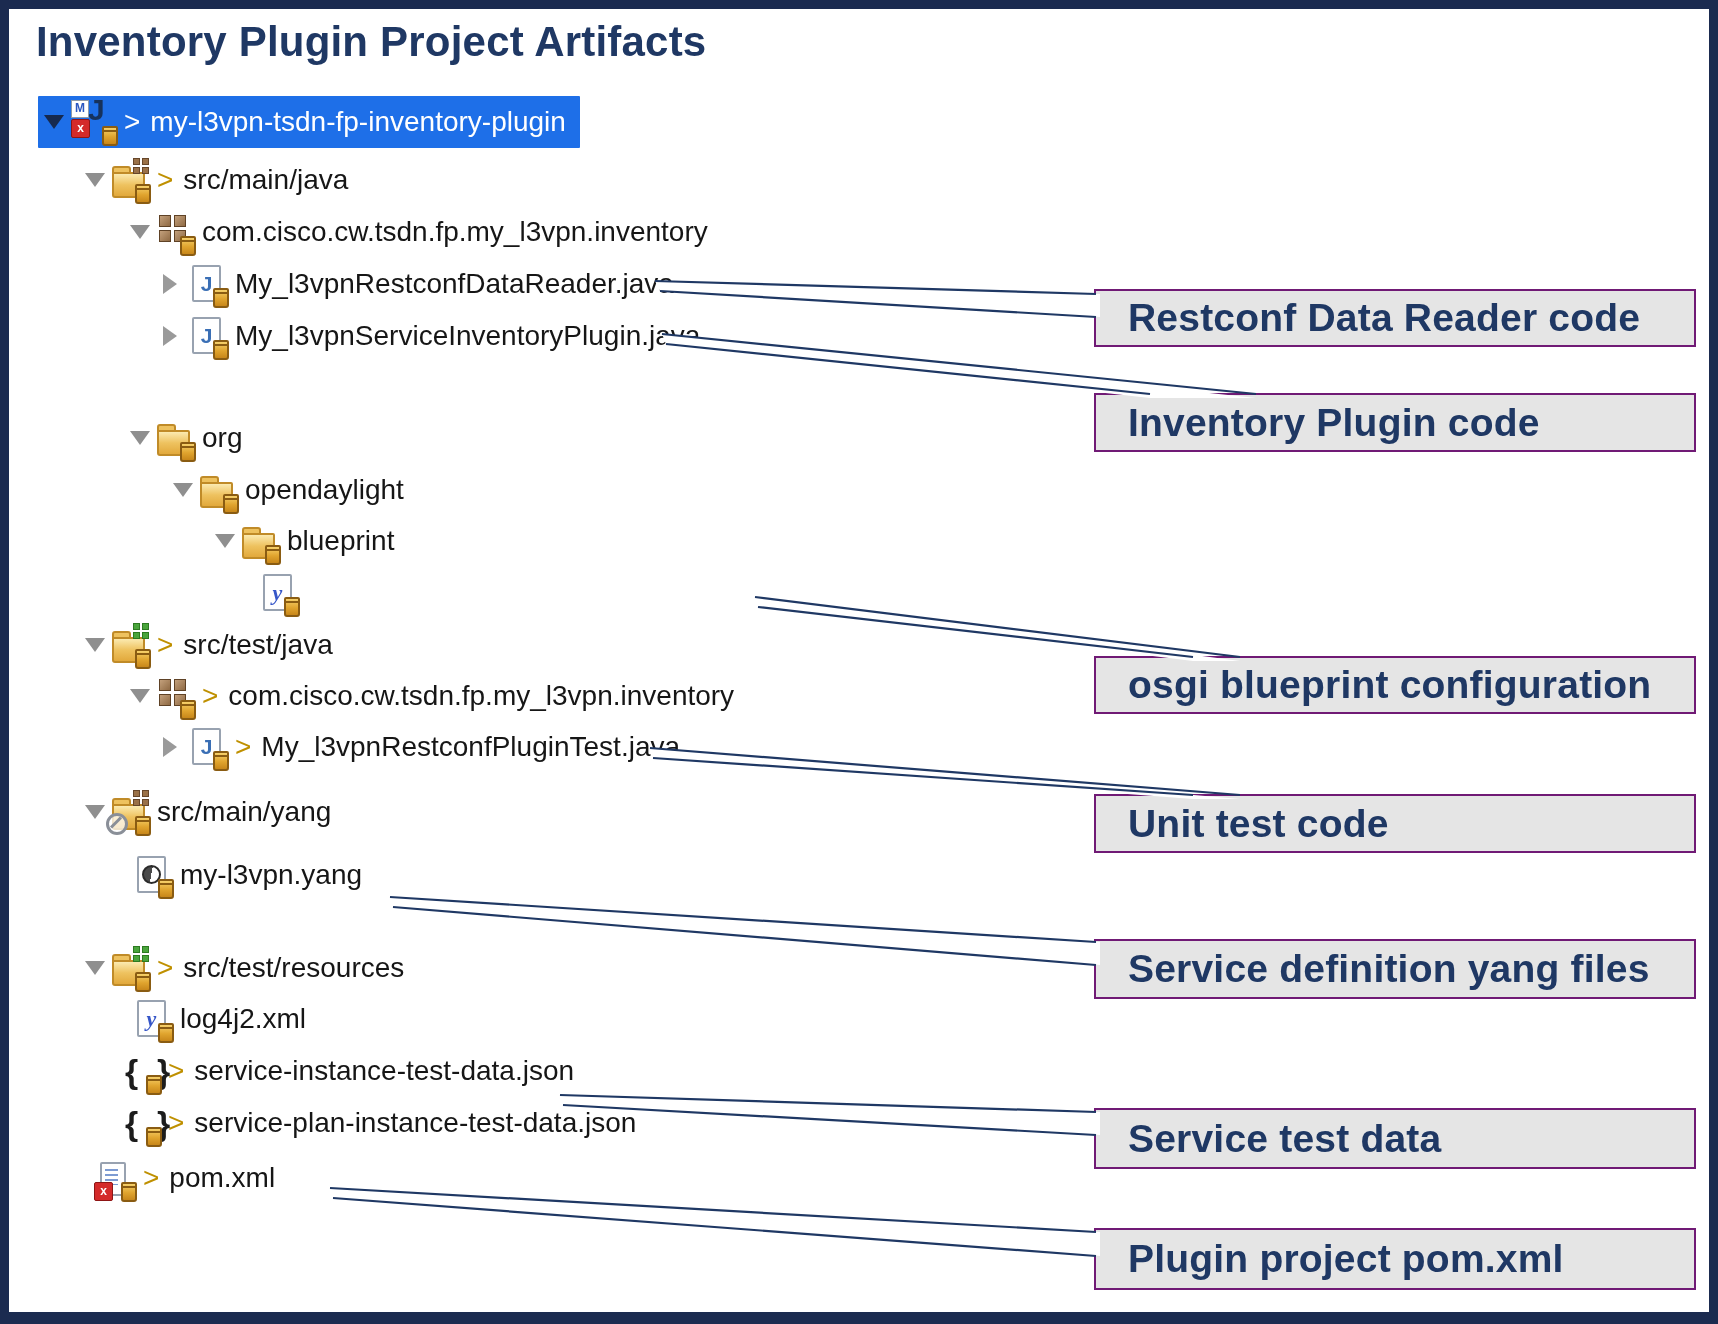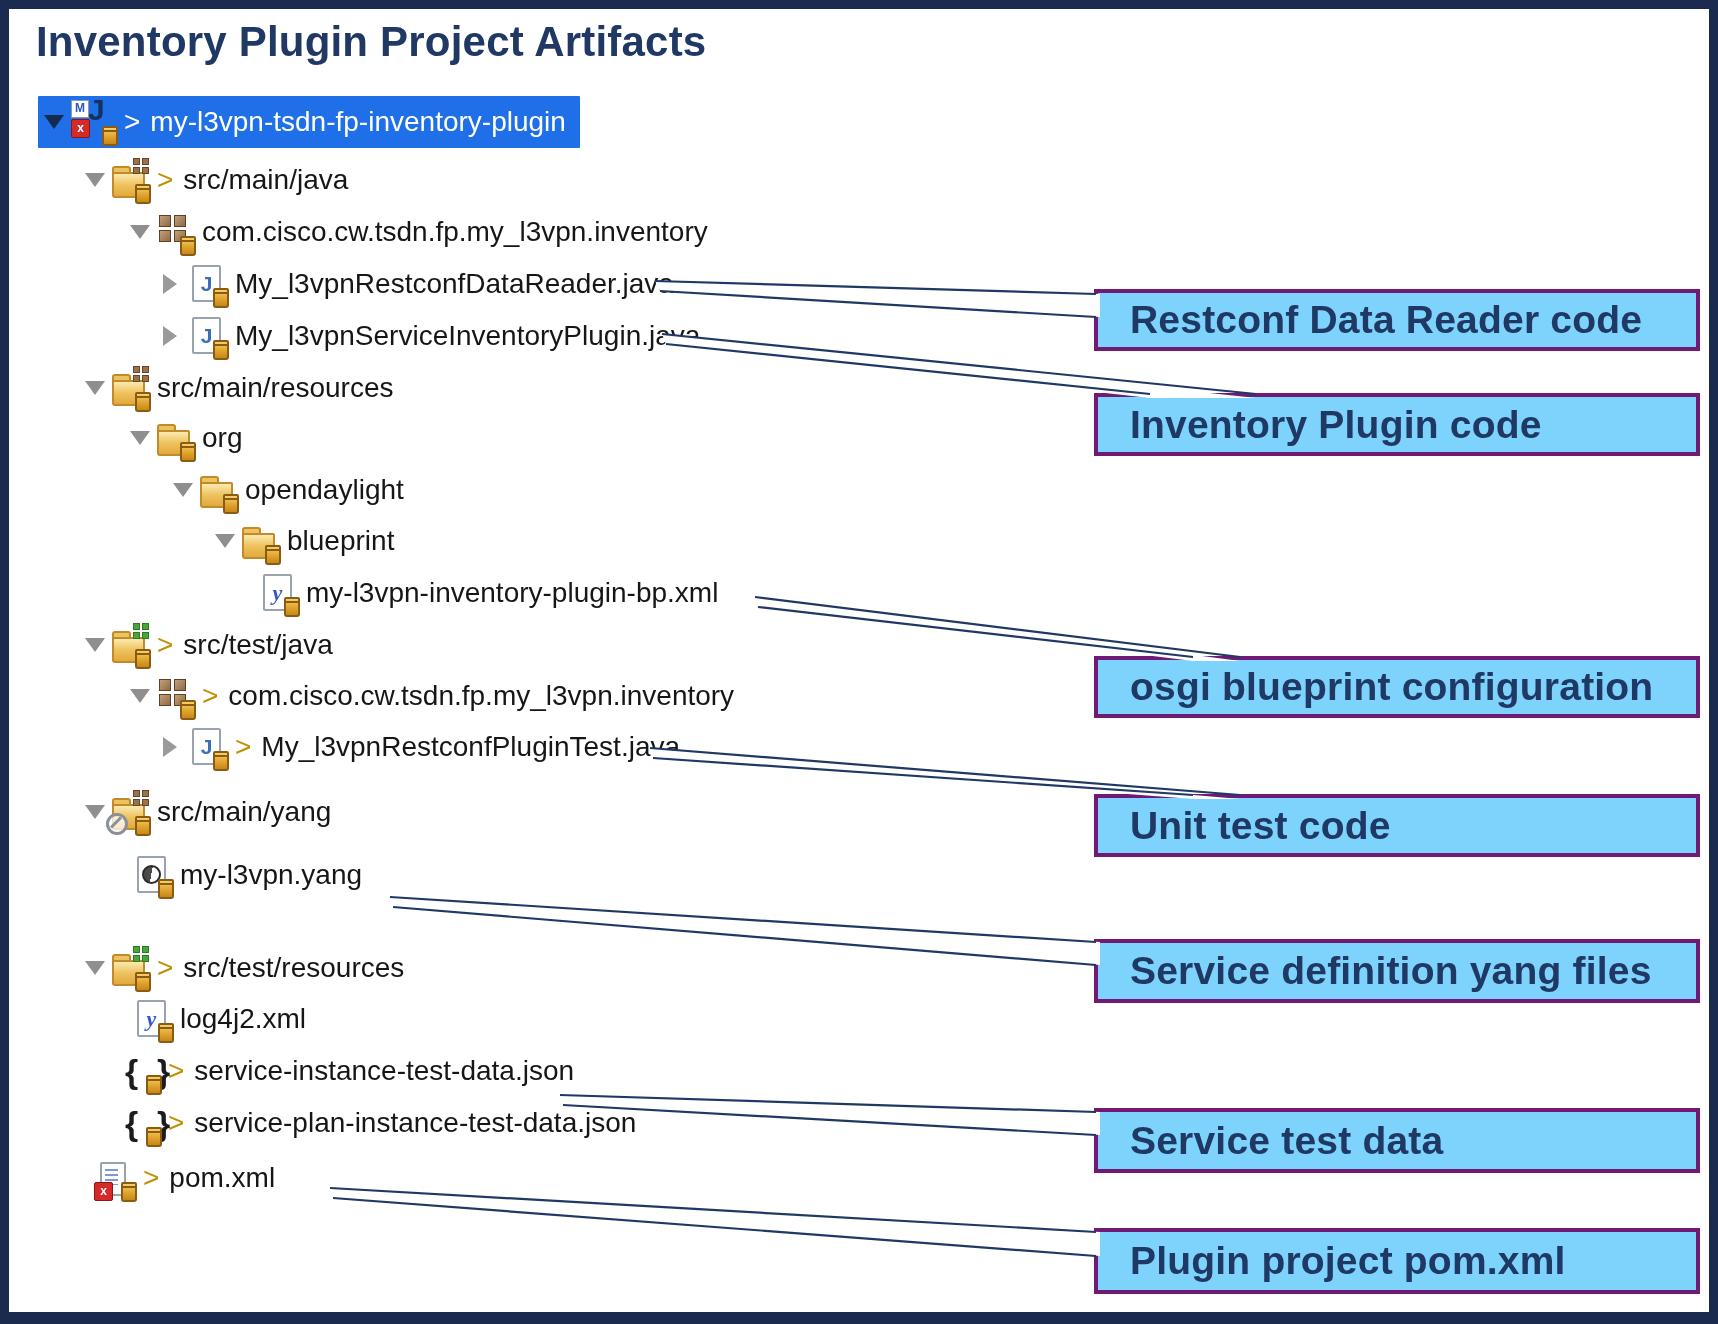--- a/index.html
+++ b/index.html
@@ -48,21 +48,21 @@
   .brace{font-size:34px;font-weight:700;color:#1c1c1c;letter-spacing:6px;line-height:46px;margin-left:2px;}
   .m-badge{position:absolute;left:0;top:1px;width:16px;height:16px;background:#fff;border:1px solid #8f9aa8;color:#2b57c0;
            font-size:12px;font-weight:700;line-height:15px;text-align:center;z-index:2;}
   .j-big{position:absolute;left:17px;top:-6px;font-size:30px;font-weight:700;color:#16325c;z-index:1;}
   .x-badge{position:absolute;left:0;top:20px;width:17px;height:17px;background:#d42a2a;border:1px solid #8e1515;border-radius:2px;
            color:#fff;font-size:12px;font-weight:700;line-height:16px;text-align:center;z-index:3;}
   .x-badge.low{top:auto;bottom:0;left:-4px;}
   .page-lines{position:absolute;left:3px;top:5px;width:13px;height:16px;
               background:repeating-linear-gradient(180deg,#7d9bd2 0 2px,transparent 2px 5px);}
   
-  .callout{position:absolute;background:#7dd3fc;border:4px solid #701a75;z-index:4;display:flex;align-items:center;}
+  .callout{position:absolute;background:#e5e5e5;border:2px solid #701a75;z-index:4;display:flex;align-items:center;}
   .callout-text{font-size:39px;font-weight:600;color:#1f3864;padding-left:32px;letter-spacing:.2px;}
   
   #leaders{position:absolute;left:0;top:0;z-index:5;pointer-events:none;}
 </style>
 </head>
 <body>
 
 <div id="stage">
   <div id="page-title">Inventory Plugin Project Artifacts</div>
   <svg id="leaders" width="1718" height="1324" viewBox="0 0 1718 1324">
@@ -161,39 +161,20 @@
       <span class="icn">
         <span class="page">
           <span class="glyph-j">J</span>
         </span>
         <span class="jar"></span>
       </span>
       <span class="lbl">
         <span>My_l3vpnServiceInventoryPlugin.java</span>
       </span>
     </div>
-    <div class="row" style="top: 362px; left: 85px;">
-      <span class="arrow">
-        <i class="tri-exp"></i>
-      </span>
-      <span class="icn">
-        <span class="f-tab"></span>
-        <span class="f-body"></span>
-        <span class="grid2">
-          <i></i>
-          <i></i>
-          <i></i>
-          <i></i>
-        </span>
-        <span class="jar"></span>
-      </span>
-      <span class="lbl">
-        <span>src/main/resources</span>
-      </span>
-    </div>
     <div class="row" style="top: 412px; left: 130px; justify-content: flex-end;">
       <span class="arrow">
         <i class="tri-exp"></i>
       </span>
       <span class="icn">
         <span class="f-tab"></span>
         <span class="f-body"></span>
         <span class="jar"></span>
       </span>
       <span class="lbl">
@@ -225,23 +206,20 @@
       <span class="lbl">
         <span>blueprint</span>
       </span>
     </div>
     <div class="row" style="top: 567px; left: 261px;">
       <span class="icn">
         <span class="page">
           <span class="glyph-y">y</span>
         </span>
         <span class="jar"></span>
-      </span>
-      <span class="lbl">
-        <span>my-l3vpn-inventory-plugin-bp.xml</span>
       </span>
     </div>
     <div class="row" style="top: 619px; left: 85px;">
       <span class="arrow">
         <i class="tri-exp"></i>
       </span>
       <span class="icn">
         <span class="f-tab"></span>
         <span class="f-body"></span>
         <span class="grid2 green">

